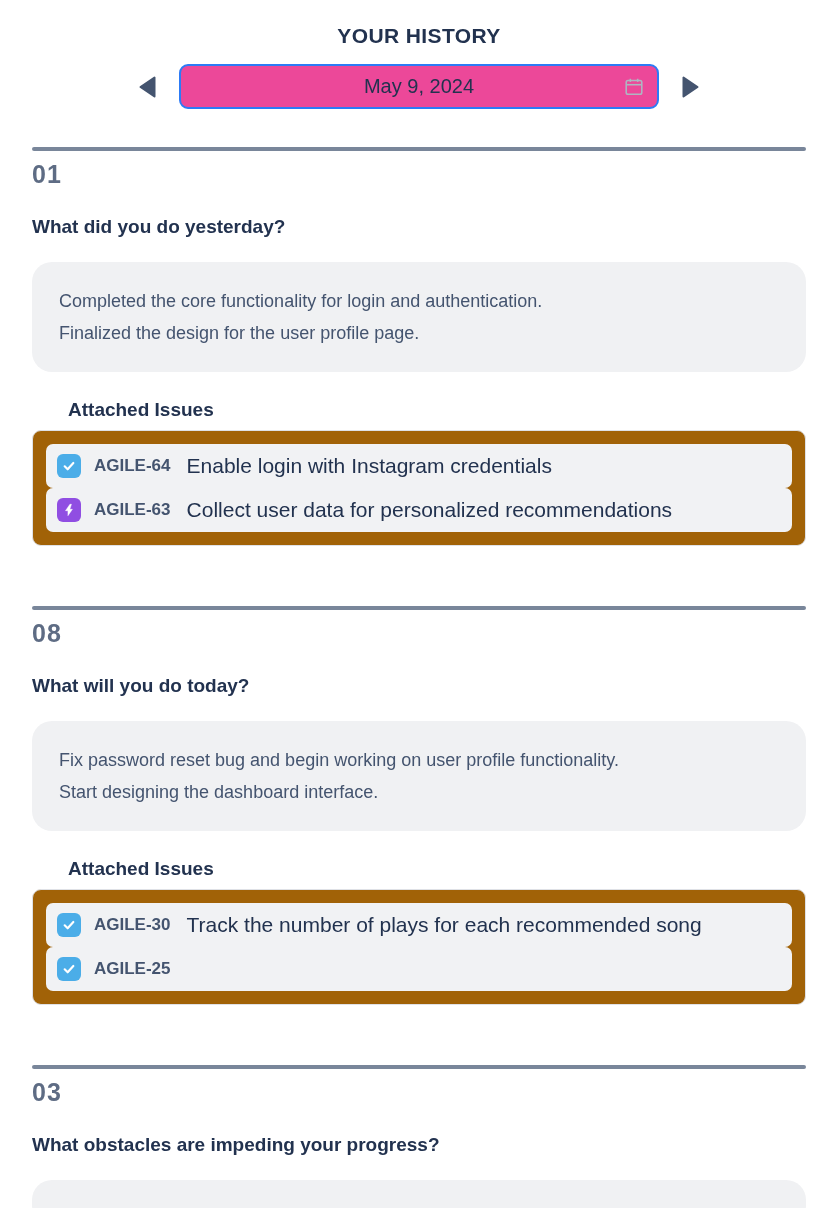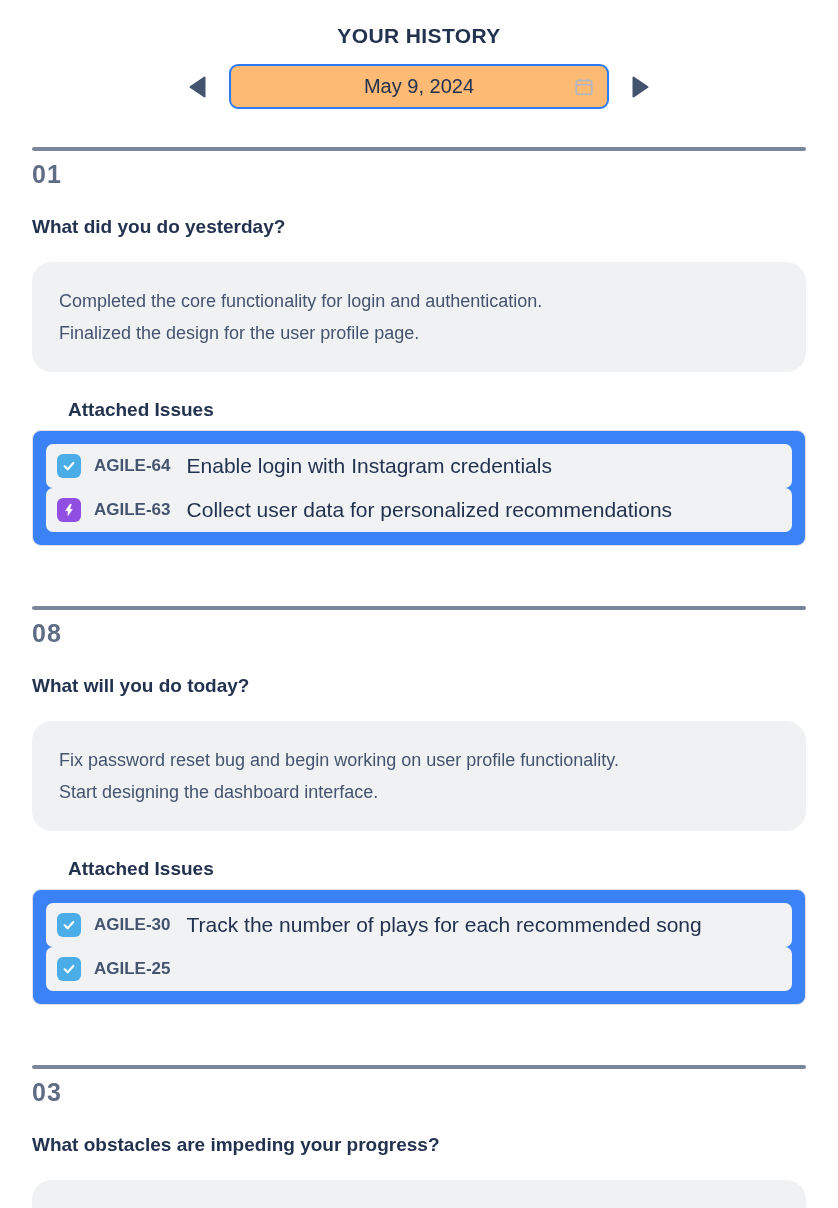--- a/index.html
+++ b/index.html
@@ -18,22 +18,22 @@
   .date-nav {
     display: flex; align-items: center; justify-content: center;
     gap: 23px; margin-top: 16px;
   }
   .arrow-btn {
     background: none; border: none; padding: 0; margin: 0;
     width: 17px; height: 22px; display: flex; align-items: center;
     cursor: pointer;
   }
   .date-input {
-    position: relative; width: 380px; height: 45px; box-sizing: border-box;
-    border: 2px solid var(--accent); border-radius: 9px; background: #fdba74;
+    position: relative; width: 480px; height: 45px; box-sizing: border-box;
+    border: 2px solid var(--accent); border-radius: 9px; background: #ec4899;
     display: flex; align-items: center; justify-content: center;
     cursor: pointer;
   }
   .date-value { font-size: 20px; color: var(--navy); }
   .calendar-wrap {
     position: absolute; right: 12px; top: 50%; transform: translateY(-50%);
     width: 22px; height: 22px; display: flex;
   }
 
   
@@ -48,21 +48,21 @@
   .answer {
     margin-top: 24px; background: #F0F1F3; border-radius: 20px;
     padding: 23px 27px; font-size: 18px; color: var(--slate);
   }
   .answer-line { line-height: 32px; }
 
   .attached { margin-top: 27px; }
   .attached-label { font-size: 19px; font-weight: bold; color: var(--navy); margin-left: 36px; }
   .issues-card {
     margin-top: 9px; border: 1px solid #DFE1E6; border-radius: 9px;
-    padding: 13px; background: #3b82f6;
+    padding: 13px; background: #a16207;
   }
   .issue-row {
     display: flex; align-items: center; height: 44px;
     background: #F1F2F4; border-radius: 7px; padding: 0 11px;
     cursor: pointer;
   }
   .issue-row + .issue-row { margin-top: 0; }
   .issue-icon {
     width: 24px; height: 24px; border-radius: 6px; flex: none;
     display: flex; align-items: center; justify-content: center;

